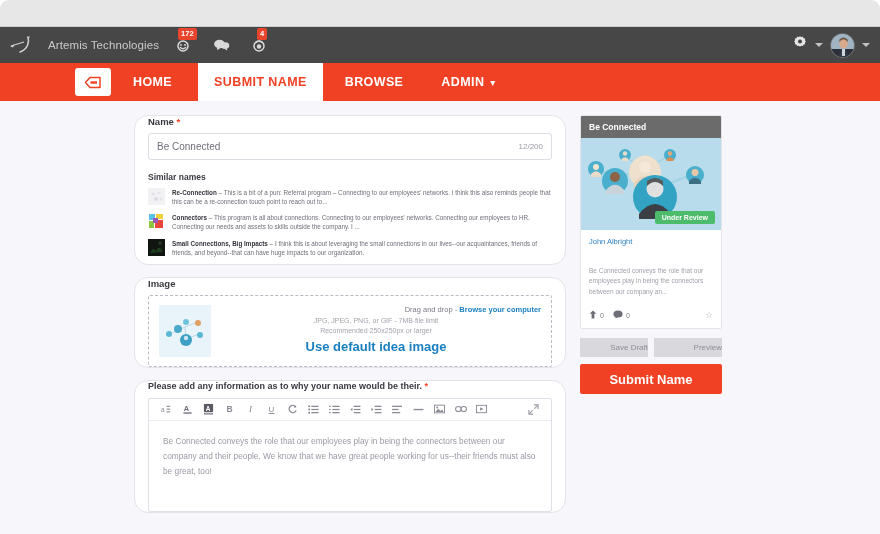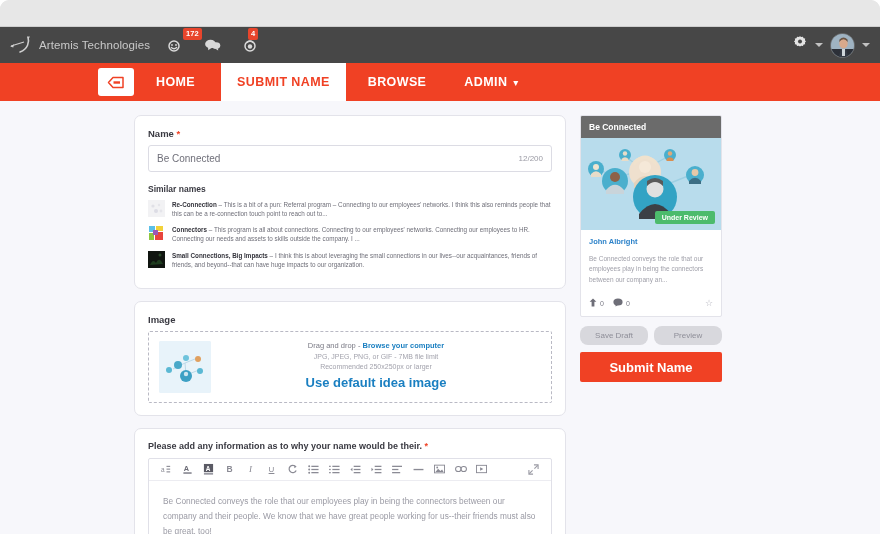--- a/index.html
+++ b/index.html
@@ -26,21 +26,21 @@
   }
 
   
   .topbar {
     height: 36px;
     background: #474747;
     display: flex;
     align-items: center;
     padding: 0 10px 0 8px;
   }
-  .brand { display: flex; align-items: center; gap: 7px; min-width: 128px; }
+  .brand { display: flex; align-items: center; gap: 16px; min-width: 128px; }
   .brand-mark { width: 24px; height: 20px; position: relative; }
   .brand-name { color: #c9c9c9; font-size: 11.5px; letter-spacing: .1px; white-space: nowrap; }
 
   .search-wrap {
     flex: 0 0 255px;
     height: 22px;
     background: #4f4f4f;
     border-radius: 2px;
     display: flex; align-items: center;
     padding: 0 8px;
@@ -52,21 +52,21 @@
     background: transparent; border: 0; outline: none;
     color: #d2d2d2; font-size: 10.5px;
     font-family: "Liberation Sans", sans-serif;
     width: 100%;
   }
   .search-input::placeholder { color: #b9b9b9; }
 
   .top-icons { display: flex; align-items: center; gap: 18px; margin-left: 14px; }
   .ticon { position: relative; width: 20px; height: 20px; display: flex; align-items: center; justify-content: center; cursor: pointer; }
   .badge {
-    position: absolute; top: -7px; left: 19px;
+    position: absolute; top: -7px; left: 5px;
     background: #e8452c; color: #fff;
     font-size: 7.5px; font-weight: bold;
     line-height: 1;
     padding: 2px 3px 2.5px;
     border-radius: 2px;
     min-width: 13px; text-align: center;
   }
   .badge.sm { left: 8px; min-width: 10px; }
 
   .top-right { margin-left: auto; display: flex; align-items: center; gap: 7px; }
@@ -77,21 +77,21 @@
     background: #6d7f8e;
     border: 1px solid #6a6a6a;
   }
 
   
   .navbar {
     height: 38px;
     background: #f04124;
     display: flex;
     align-items: stretch;
-    padding-left: 98px;
+    padding-left: 75px;
   }
   .nav-logo-btn {
     width: 36px; margin: 5px 0 5px 0;
     background: #fff; border-radius: 3px;
     display: flex; align-items: center; justify-content: center;
     cursor: pointer;
   }
   .nav-item {
     display: flex; align-items: center; justify-content: center;
     padding: 0 16px;
@@ -111,22 +111,22 @@
     gap: 14px;
     padding: 14px 0 0 0;
     overflow: hidden;
   }
   .col-main { width: 432px; margin-left: 134px; display: flex; flex-direction: column; gap: 12px; }
   .col-side { width: 142px; }
 
   .card {
     background: #fff;
     border: 1px solid #e3e3ea;
-    border-radius: 7px;
-    padding: 12px 13px;
+    border-radius: 14px;
+    padding: 0 13px;
   }
 
   .field-label { font-size: 9.5px; font-weight: bold; color: #3d4category; color: #3a3a42; margin-bottom: 6px; }
   .req { color: #f04124; font-weight: bold; }
 
   .name-input-row {
     border: 1px solid #dcdce4;
     border-radius: 3px;
     height: 27px;
     display: flex; align-items: center;
@@ -153,21 +153,21 @@
     margin-top: 6px;
     display: flex; align-items: center;
     padding: 0 10px;
   }
   .thumb-box {
     width: 52px; height: 52px; flex: none;
     background: #e8f3fa; border-radius: 2px;
     position: relative; overflow: hidden;
   }
   .drop-text { flex: 1; text-align: center; line-height: 1.55; }
-  .drop-text .l1 { font-size: 7.5px; color: #7a7a85; }
+  .drop-text .l1 { font-size: 7.5px; color: #7a7a85; text-align: right; }
   .drop-text .l1 a, .drop-text .l4 { color: #1a7fc1; font-weight: bold; text-decoration: none; }
   .drop-text .l2, .drop-text .l3 { font-size: 7px; color: #a3a3ad; }
   .drop-text .l4 { font-size: 13px; }
 
   
   .editor-label { font-size: 9px; font-weight: bold; color: #3a3a42; margin-bottom: 7px; }
   .editor {
     border: 1px solid #e0e0e8;
     border-radius: 2px;
     background: #fff;
@@ -200,37 +200,38 @@
     padding: 6px 8px;
   }
   .pv-img { height: 92px; background: #b8dcec; position: relative; overflow: hidden; }
   .pv-badge {
     position: absolute; right: 6px; bottom: 6px;
     background: #4cbb6c; color: #fff;
     font-size: 7px; font-weight: bold;
     padding: 3px 7px; border-radius: 2px;
   }
   .pv-body { padding: 7px 8px 6px; }
-  .pv-author { color: #2c82c9; font-size: 7.5px; font-weight: bold; margin-bottom: 8px; cursor: pointer; }
+  .pv-author { color: #2c82c9; font-size: 7.5px; font-weight: normal; margin-bottom: 20px; cursor: pointer; }
   .pv-desc { font-size: 6.5px; line-height: 1.6; color: #a0a0aa; }
   .pv-foot {
     display: flex; align-items: center; gap: 9px;
     padding: 7px 8px 8px;
     font-size: 7px; color: #7a7a85;
   }
   .pv-foot .star { margin-left: auto; color: #b5b5bf; font-size: 9px; cursor: pointer; }
   .pv-stat { display: flex; align-items: center; gap: 3px; cursor: pointer; }
 
   .btn-row { display: flex; gap: 6px; margin-top: 9px; }
   .btn-gray {
     flex: 1; height: 19px;
     background: #d8d8dd; color: #8e8e98;
-    font-size: 8px; border: 0; border-radius: 8px;
+    font-size: 8px; border: 0; border-radius: 0;
     font-family: "Liberation Sans", sans-serif;
     cursor: pointer;
+    text-align: right;
   }
   .btn-primary {
     width: 100%; height: 30px; margin-top: 7px;
     background: #f04124; color: #fff;
     font-size: 13px; font-weight: bold;
     border: 0; border-radius: 2px;
     font-family: "Liberation Sans", sans-serif;
     cursor: pointer;
   }
 </style>

